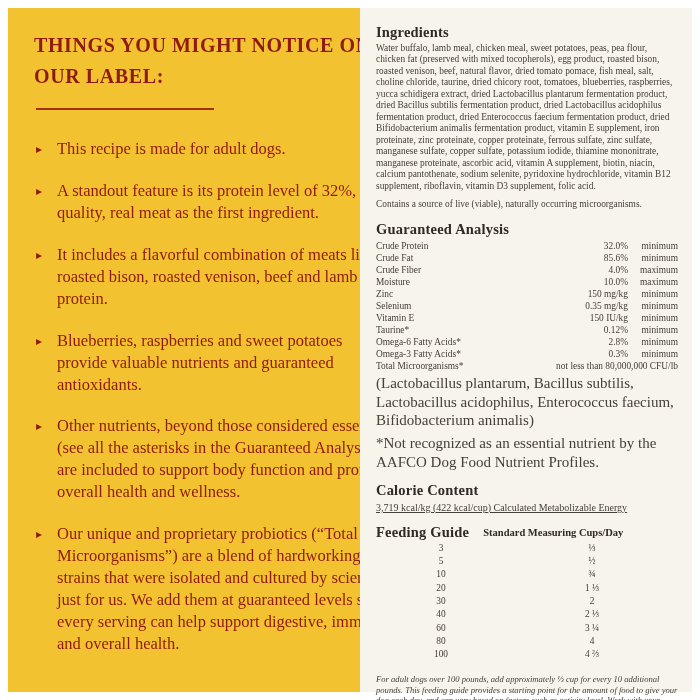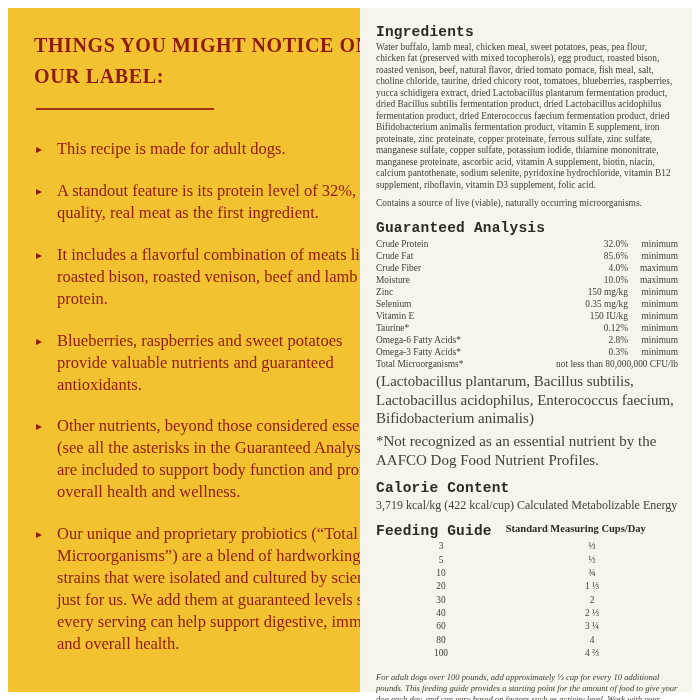--- a/index.html
+++ b/index.html
@@ -45,40 +45,40 @@
 
   
   .right-panel{
     position:absolute;left:360px;top:8px;right:8px;bottom:8px;
     background:var(--paper);
     padding:16px 14px 10px 16px;
     color:var(--ink);
   }
   h2.sec{
     font-size:14.5px;font-weight:bold;color:var(--ink-dark);
-    margin-bottom:2px;letter-spacing:.2px;font-family:Liberation Mono, monospace;
+    margin-bottom:2px;letter-spacing:.2px;
   }
   .small{font-size:9.4px;line-height:1.22;}
   .ingredients-body{margin-bottom:7px;}
   .contains-note{margin-bottom:10px;}
 
   .ga{margin-bottom:2px;}
   .ga-row{display:flex;font-size:9.4px;line-height:1.28;}
   .ga-name{flex:0 0 auto;}
   .ga-fill{flex:1;}
   .ga-value{flex:0 0 108px;text-align:right;font-family:Liberation Serif, serif;}
   .ga-qual{flex:0 0 50px;text-align:right;}
   .ga-wide .ga-value{flex:1;}
   .ga-detail,.ga-footnote{font-size:15px;line-height:1.25;}
   .ga-footnote{margin-top:4px;margin-bottom:10px;}
 
   .cal{margin-bottom:10px;}
-  .cal-body{font-size:12px;line-height:1.3;}
-
-  .fg-head{display:flex;align-items:flex-start;margin-bottom:1px;}
+  .cal-body{font-size:10px;line-height:1.3;text-decoration:underline;}
+
+  .fg-head{display:flex;align-items:center;margin-bottom:1px;}
   .fg-head .sec{margin-bottom:0;}
   .fg-head-right{font-size:10.5px;font-weight:bold;color:var(--ink-dark);margin-left:14px;}
   .fg-cols{display:flex;font-size:9px;margin-bottom:2px;}
   .fg-col1{flex:0 0 130px;text-align:center;}
   .fg-col2{flex:1;text-align:center;}
   .fg-row{display:flex;font-size:9.4px;line-height:1.42;}
   .fg-note{
     font-size:8.6px;font-style:italic;line-height:1.26;margin-top:12px;
     padding-bottom:25px;border-bottom:1px solid #9a958c;
   }

